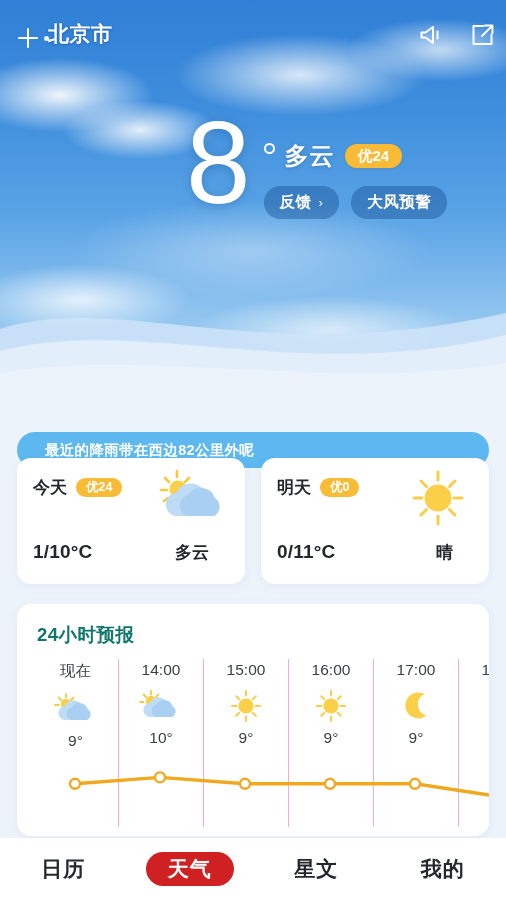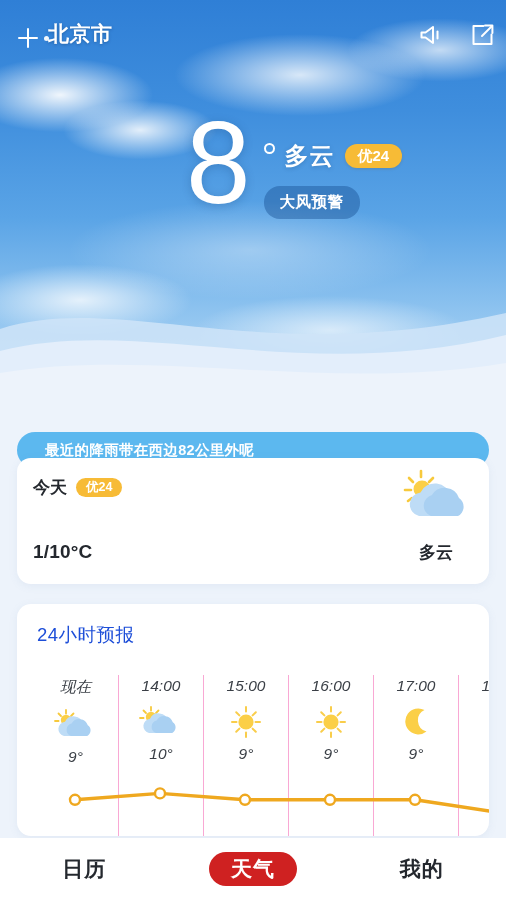--- a/index.html
+++ b/index.html
@@ -116,24 +116,24 @@
   .day-range { font-size:19px; font-weight:700; color:#24282e; letter-spacing:.2px; }
   .day-desc { font-size:17px; font-weight:700; color:#24282e; margin-left:auto; margin-right:20px; }
 
   
   .hourly-card {
     position:absolute; top:604px; left:17px; width:472px; height:232px; z-index:5;
     background:#fff; border-radius:14px; overflow:hidden;
     box-shadow:0 2px 8px rgba(120,150,190,.10);
   }
   .hourly-title {
-    font-size:18.5px; font-weight:400; color:#1d4ed8;
+    font-size:18.5px; font-weight:700; color:#0f766e;
     padding:18px 0 0 20px; letter-spacing:.5px;
   }
-  .hours-wrap { position:relative; margin-top:28px; height:168px;font-style:italic; }
+  .hours-wrap { position:relative; margin-top:12px; height:168px; }
   .hours-row { display:flex; position:absolute; top:0; left:16px; }
   .hour-col {
     width:85px; flex:0 0 85px; text-align:center; position:relative;
     border-left:1px solid #f9a8d4; height:168px;
   }
   .hour-col:first-child { border-left:none; }
   .hour-time { font-size:15.5px; color:#3a3f46; font-weight:400; padding-top:2px; }
   .hour-icon { height:38px; margin-top:8px; display:flex; align-items:center; justify-content:center; }
   .hour-temp { font-size:15.5px; color:#3a3f46; margin-top:4px; }
   .spark { position:absolute; left:16px; top:104px; width:470px; height:60px; pointer-events:none; }
@@ -190,20 +190,24 @@
   <div class="current">
     <div class="cur-row1">
       <div class="big-temp">8</div>
       <div class="cur-right">
         <div class="cond-line">
           <span class="deg-mark"></span>
           <span class="cond-text">多云</span>
           <span class="aqi-badge">优24</span>
         </div>
         <div class="pill-row">
+          <span class="hero-pill">
+            <span>反馈</span>
+            <span class="chev">›</span>
+          </span>
           <span class="hero-pill">大风预警</span>
         </div>
       </div>
     </div>
   </div>
 
   <div class="rain-banner">最近的降雨带在西边82公里外呢</div>
 
   <div class="day-cards">
 
@@ -223,20 +227,43 @@
         <circle cx="21" cy="21" r="8.5" fill="#fbcf47"></circle>
         <path d="M18 48 a12 12 0 0 1 1.5 -23.6 a16 16 0 0 1 30 3.5 a11.5 11.5 0 0 1 -1.5 20.1 Z" fill="#bedcf6"></path>
         <path d="M30 48 a11 11 0 0 1 1 -21 a15 15 0 0 1 27 3 a10.5 10.5 0 0 1 -1 18 Z" fill="#a9d0f2"></path>
       </svg>
       <div class="day-bottom">
         <span class="day-range">1/10°C</span>
         <span class="day-desc">多云</span>
       </div>
     </div>
 
+    <div class="day-card">
+      <div class="day-head">
+        <span class="day-label">明天</span>
+        <span class="mini-badge">优0</span>
+      </div>
+      <svg class="day-icon" viewBox="0 0 74 60">
+        <g stroke="#f9cd4a" stroke-width="3" stroke-linecap="round">
+          <path d="M37 4 L37 12"></path>
+            <path d="M37 48 L37 56"></path>
+          <path d="M13 30 L21 30"></path>
+            <path d="M53 30 L61 30"></path>
+          <path d="M20 13 L25.5 18.5"></path>
+            <path d="M48.5 41.5 L54 47"></path>
+          <path d="M54 13 L48.5 18.5"></path>
+            <path d="M25.5 41.5 L20 47"></path>
+        </g>
+        <circle cx="37" cy="30" r="13.5" fill="#fbcf47"></circle>
+      </svg>
+      <div class="day-bottom">
+        <span class="day-range">0/11°C</span>
+        <span class="day-desc">晴</span>
+      </div>
+    </div>
 
   </div>
 
   <div class="hourly-card">
     <div class="hourly-title">24小时预报</div>
     <div class="hours-wrap">
       <div class="hours-row">
 
         <div class="hour-col">
           <div class="hour-time">现在</div>
@@ -351,17 +378,20 @@
   </div>
 
   <div class="bottom-nav">
     <div class="nav-item">
       <span>日历</span>
     </div>
     <div class="nav-item active">
       <span class="nav-pill">天气</span>
     </div>
     <div class="nav-item">
+      <span>星文</span>
+    </div>
+    <div class="nav-item">
       <span>我的</span>
     </div>
   </div>
 
 </div>
 
 </body></html>

